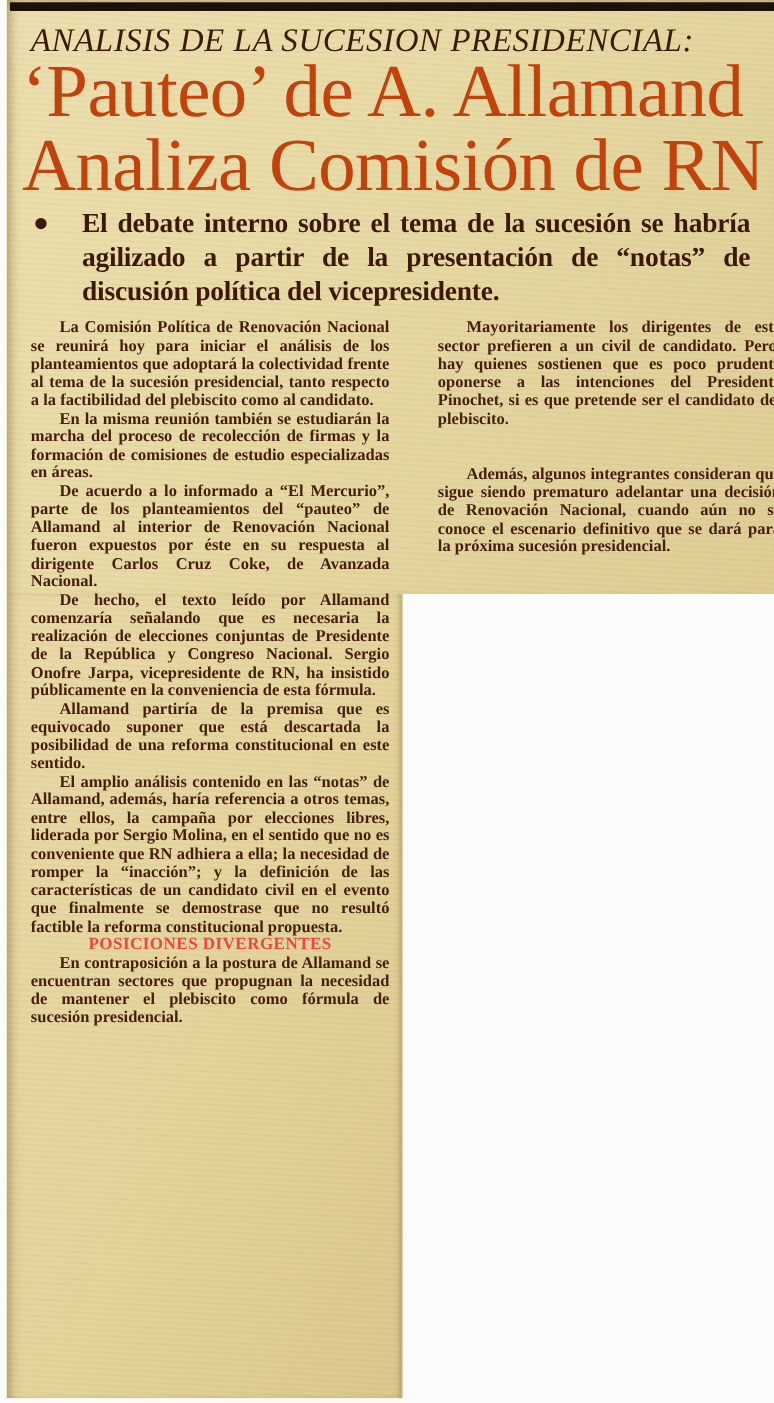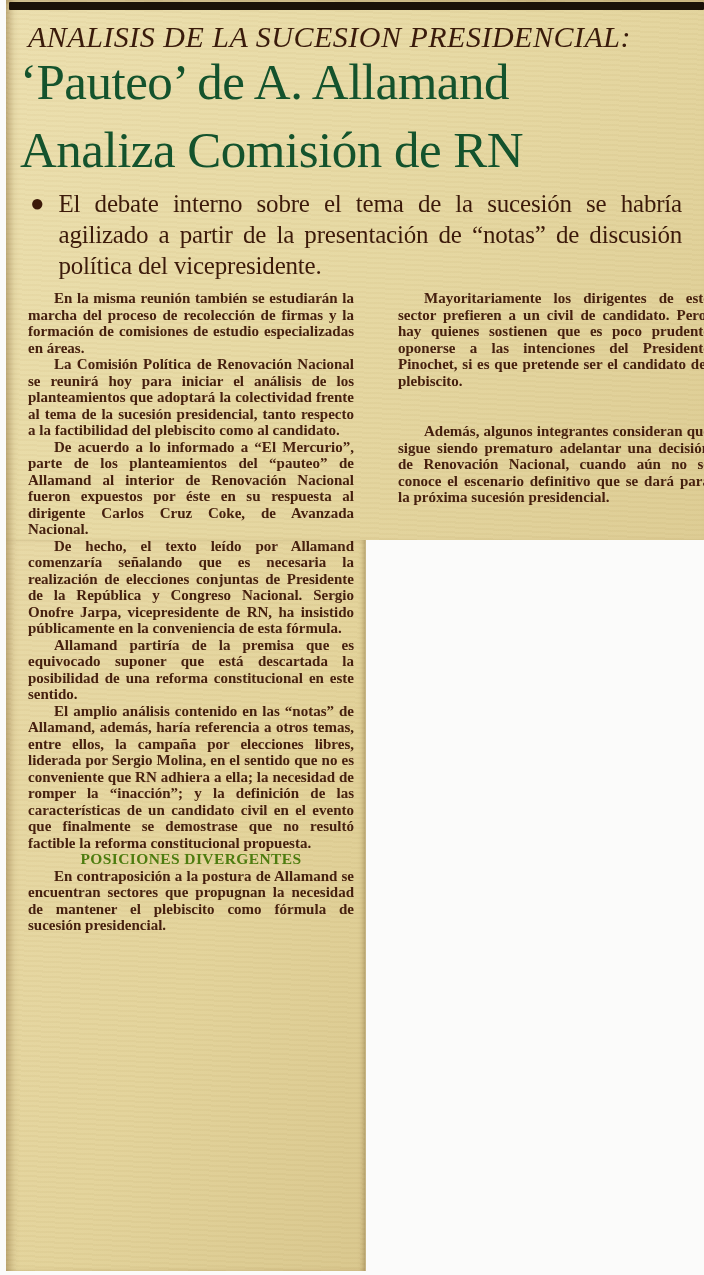--- a/index.html
+++ b/index.html
@@ -39,49 +39,49 @@
   }
 
   
   .kicker {
     position: absolute; left: 28px; top: 20px; width: 650px;
     font-size: 30px; letter-spacing: .5px;
     color: #3a1b0b; white-space: nowrap; font-style: italic;
   }
   .headline {
     position: absolute; left: 20px; top: 48px; width: 676px;
-    font-size: 51px; line-height: 68px; color: #14532d;
+    font-size: 68px; line-height: 68px; color: #c2410c;
     letter-spacing: -.5px; white-space: nowrap;
   }
   .lead {
     position: absolute; left: 30px; top: 188px; width: 652px;
     display: flex; align-items: flex-start;
     color: #3c1a0a;
   }
   .lead .bullet {
     font-size: 24px; line-height: 30px; margin-right: 14px; flex: 0 0 auto;
   }
   .lead .lead-text {
-    font-size: 25px; line-height: 31px; font-weight: normal;
-    text-align: justify; letter-spacing: -.2px;
+    font-size: 25px; line-height: 31px; font-weight: bold;
+    text-align: justify; letter-spacing: -.2px; margin-left: 16px;
   }
 
   .col {
     position: absolute; top: 290px;
     font-size: 15px; line-height: 16.5px; font-weight: bold;
     color: #46200f; text-align: justify;
   }
   .col p { margin: 0; text-indent: 26px; }
   .col-left  { left: 28px;  width: 326px; }
   .col-right { left: 398px; width: 312px; }
   .col-right p.spaced { margin-top: 34px; }
   .subheading {
     margin: 21px 0 14px 0;
     text-align: center; text-indent: 0 !important;
-    font-size: 15.5px; letter-spacing: .4px; color: #4d7c0f;
+    font-size: 15.5px; letter-spacing: .4px; color: #ef4444;
   }
 
   
   .grain {
     position: absolute; inset: 0; pointer-events: none;
     background: repeating-linear-gradient(3deg,
        rgba(120,90,40,.03) 0 2px, rgba(255,255,255,.02) 2px 5px);
   }
   .grain-top { left: 6px; top: 0; width: 698px; height: 540px; }
   .grain-bottom { left: 6px; top: 540px; width: 359px; height: 731px; }
@@ -103,22 +103,22 @@
     <div>‘Pauteo’ de A. Allamand</div>
     <div>Analiza Comisión de RN</div>
   </div>
 
   <div class="lead">
     <span class="bullet">●</span>
     <div class="lead-text">El debate interno sobre el tema de la sucesión se habría agilizado a partir de la presentación de “notas” de discusión política del vicepresidente.</div>
   </div>
 
   <div class="col col-left">
+    <p>La Comisión Política de Renovación Nacional se reunirá hoy para iniciar el análisis de los planteamientos que adoptará la colectividad frente al tema de la sucesión presidencial, tanto respecto a la factibilidad del plebiscito como al candidato.</p>
     <p>En la misma reunión también se estudiarán la marcha del proceso de recolección de firmas y la formación de comisiones de estudio especializadas en áreas.</p>
-    <p>La Comisión Política de Renovación Nacional se reunirá hoy para iniciar el análisis de los planteamientos que adoptará la colectividad frente al tema de la sucesión presidencial, tanto respecto a la factibilidad del plebiscito como al candidato.</p>
     <p>De acuerdo a lo informado a “El Mercurio”, parte de los planteamientos del “pauteo” de Allamand al interior de Renovación Nacional fueron expuestos por éste en su respuesta al dirigente Carlos Cruz Coke, de Avanzada Nacional.</p>
     <p>De hecho, el texto leído por Allamand comenzaría señalando que es necesaria la realización de elecciones conjuntas de Presidente de la República y Congreso Nacional. Sergio Onofre Jarpa, vicepresidente de RN, ha insistido públicamente en la conveniencia de esta fórmula.</p>
     <p>Allamand partiría de la premisa que es equivocado suponer que está descartada la posibilidad de una reforma constitucional en este sentido.</p>
     <p>El amplio análisis contenido en las “notas” de Allamand, además, haría referencia a otros temas, entre ellos, la campaña por elecciones libres, liderada por Sergio Molina, en el sentido que no es conveniente que RN adhiera a ella; la necesidad de romper la “inacción”; y la definición de las características de un candidato civil en el evento que finalmente se demostrase que no resultó factible la reforma constitucional propuesta.</p>
     <p class="subheading">POSICIONES DIVERGENTES</p>
     <p>En contraposición a la postura de Allamand se encuentran sectores que propugnan la necesidad de mantener el plebiscito como fórmula de sucesión presidencial.</p>
   </div>
 
   <div class="col col-right">
     <p>Mayoritariamente los dirigentes de este sector prefieren a un civil de candidato. Pero, hay quienes sostienen que es poco prudente oponerse a las intenciones del Presidente Pinochet, si es que pretende ser el candidato del plebiscito.</p>

